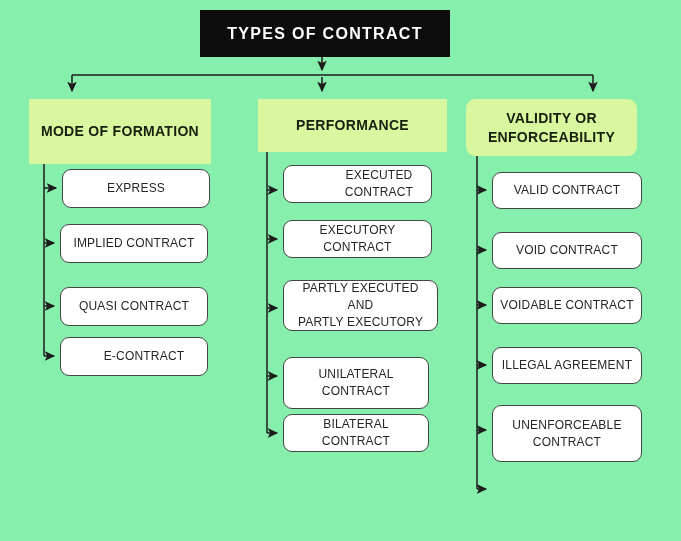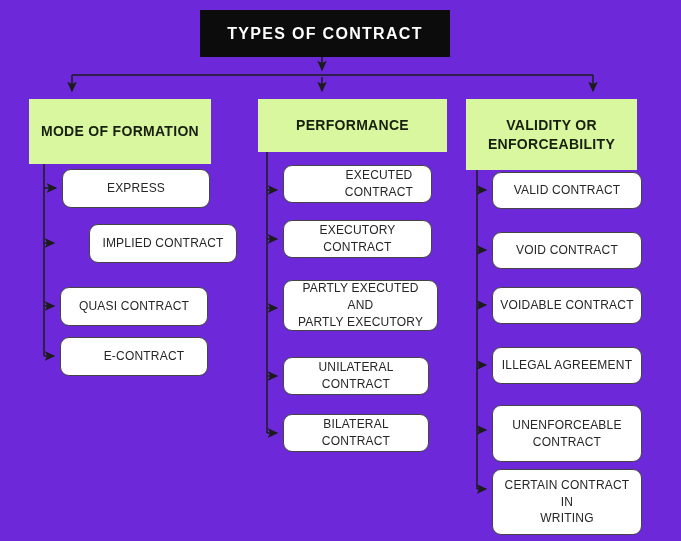--- a/index.html
+++ b/index.html
@@ -1,50 +1,50 @@
 <!DOCTYPE html>
 <html><head>
 <meta charset="utf-8">
 <style>
   html,body { margin:0; padding:0; background:#ffffff; }
   .wrap {
-    position:relative; width:681px; height:541px; background:#6d28d9;
+    position:relative; width:681px; height:541px; background:#86efac;
     font-family:"Liberation Sans", sans-serif; overflow:hidden;
   }
   .title {
     position:absolute; left:200px; top:10px; width:250px; height:47px;
     background:#0c0c0c; color:#ffffff; display:flex; align-items:center; justify-content:center;
     font-weight:bold; font-size:16px; letter-spacing:1.3px;
   }
   .hdr {
     position:absolute; background:#d9f79e; color:#17200e;
     display:flex; align-items:center; justify-content:center;
     font-weight:bold; font-size:14px; text-align:center;
     white-space:pre-line; letter-spacing:.3px; line-height:1.3;
   }
   #hdr0 { left:29px;  top:99px; width:182px; height:65px; }
   #hdr1 { left:258px; top:99px; width:189px; height:53px; }
-  #hdr2 { left:466px; top:99px; width:171px; height:71px; }
+  #hdr2 { left:466px; top:99px; width:171px; height:57px;border-radius:9px; }
   .node {
     position:absolute; background:#ffffff; border:1.6px solid #454545; border-radius:9px;
     display:flex; align-items:center; justify-content:center;
     font-weight:normal; font-size:12px; color:#262626; text-align:center;
     white-space:pre-line; letter-spacing:.2px; line-height:1.4; box-sizing:border-box;
     padding:2px 4px;
   }
   
   #n00 { left:62px; top:169px; width:148px; height:39px; }
-  #n01 { left:60px; top:224px; width:148px; height:39px;margin-left:29px; }
+  #n01 { left:60px; top:224px; width:148px; height:39px; }
   #n02 { left:60px; top:287px; width:148px; height:39px; }
   #n03 { left:60px; top:337px; width:148px; height:39px;padding-left:24px; }
   
   #n10 { left:283px; top:165px; width:149px; height:38px;padding-left:47px; }
   #n11 { left:283px; top:220px; width:149px; height:38px; }
   #n12 { left:283px; top:280px; width:155px; height:51px; }
-  #n13 { left:283px; top:357px; width:146px; height:38px; }
+  #n13 { left:283px; top:357px; width:146px; height:52px; }
   #n14 { left:283px; top:414px; width:146px; height:38px; }
   
   #n20 { left:492px; top:172px; width:150px; height:37px; }
   #n21 { left:492px; top:232px; width:150px; height:37px; }
   #n22 { left:492px; top:287px; width:150px; height:37px; }
   #n23 { left:492px; top:347px; width:150px; height:37px; }
   #n24 { left:492px; top:405px; width:150px; height:57px; }
   #n25 { left:492px; top:469px; width:150px; height:66px; }
   svg.connectors { position:absolute; left:0; top:0; }
 </style>
@@ -111,17 +111,14 @@
 CONTRACT</div>
   <div class="node" id="n14">BILATERAL
 CONTRACT</div>
 
   <div class="node" id="n20">VALID CONTRACT</div>
   <div class="node" id="n21">VOID CONTRACT</div>
   <div class="node" id="n22">VOIDABLE CONTRACT</div>
   <div class="node" id="n23">ILLEGAL AGREEMENT</div>
   <div class="node" id="n24">UNENFORCEABLE
 CONTRACT</div>
-  <div class="node" id="n25">CERTAIN CONTRACT
-IN
-WRITING</div>
 
 </div>
 
 </body></html>

